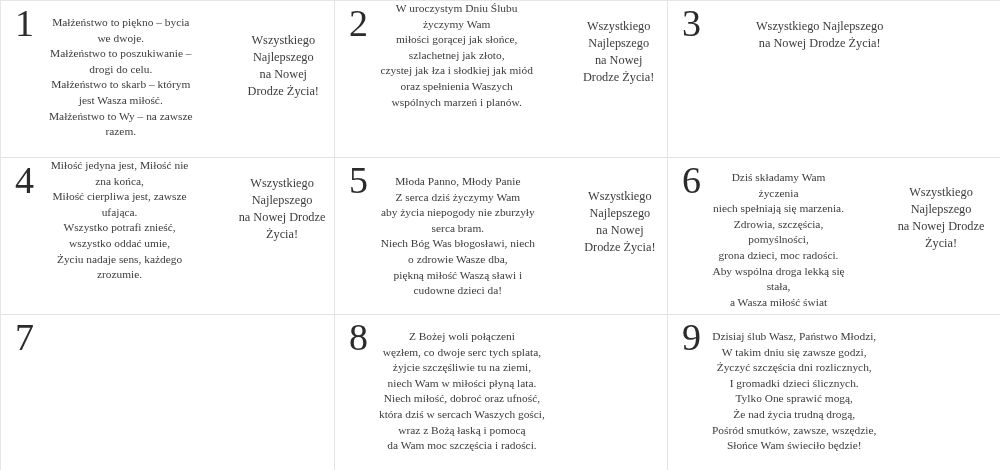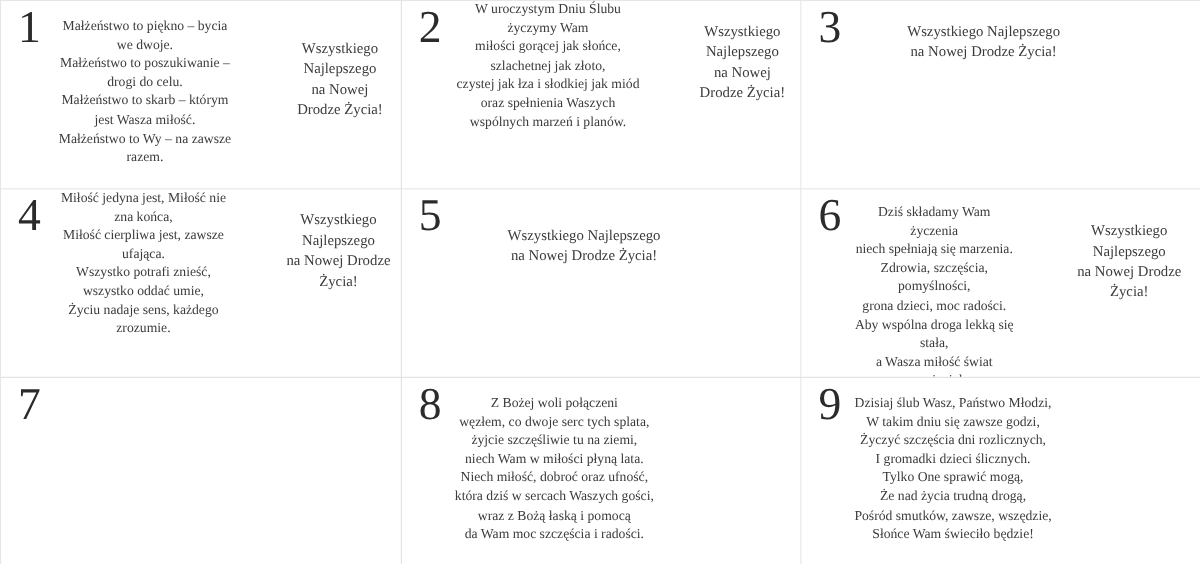--- a/index.html
+++ b/index.html
@@ -139,20 +139,25 @@
 Wszystko potrafi znieść,  wszystko oddać umie,
 Życiu nadaje sens, każdego zrozumie.</div>
       <div class="wish-closing gap-md">Wszystkiego Najlepszego
 na Nowej Drodze Życia!</div>
     </div>
   </div>
 
   <div class="wish-cell col-2 row-2 c5">
     <div class="wish-number">5</div>
     <div class="wish-body pad-t-16">
+      <div class="wish-poem">Młoda Panno, Młody Panie
+Z serca dziś życzymy Wam
+aby życia niepogody nie zburzyły serca bram.
+Niech Bóg Was błogosławi, niech o zdrowie Wasze dba,
+piękną miłość Waszą sławi i cudowne dzieci da!</div>
       <div class="wish-closing gap-sm">Wszystkiego Najlepszego
 na Nowej Drodze Życia!</div>
     </div>
   </div>
 
   <div class="wish-cell col-3 row-2 c6">
     <div class="wish-number">6</div>
     <div class="wish-body pad-t-12">
       <div class="wish-poem">Dziś składamy Wam życzenia
 niech spełniają się marzenia.

